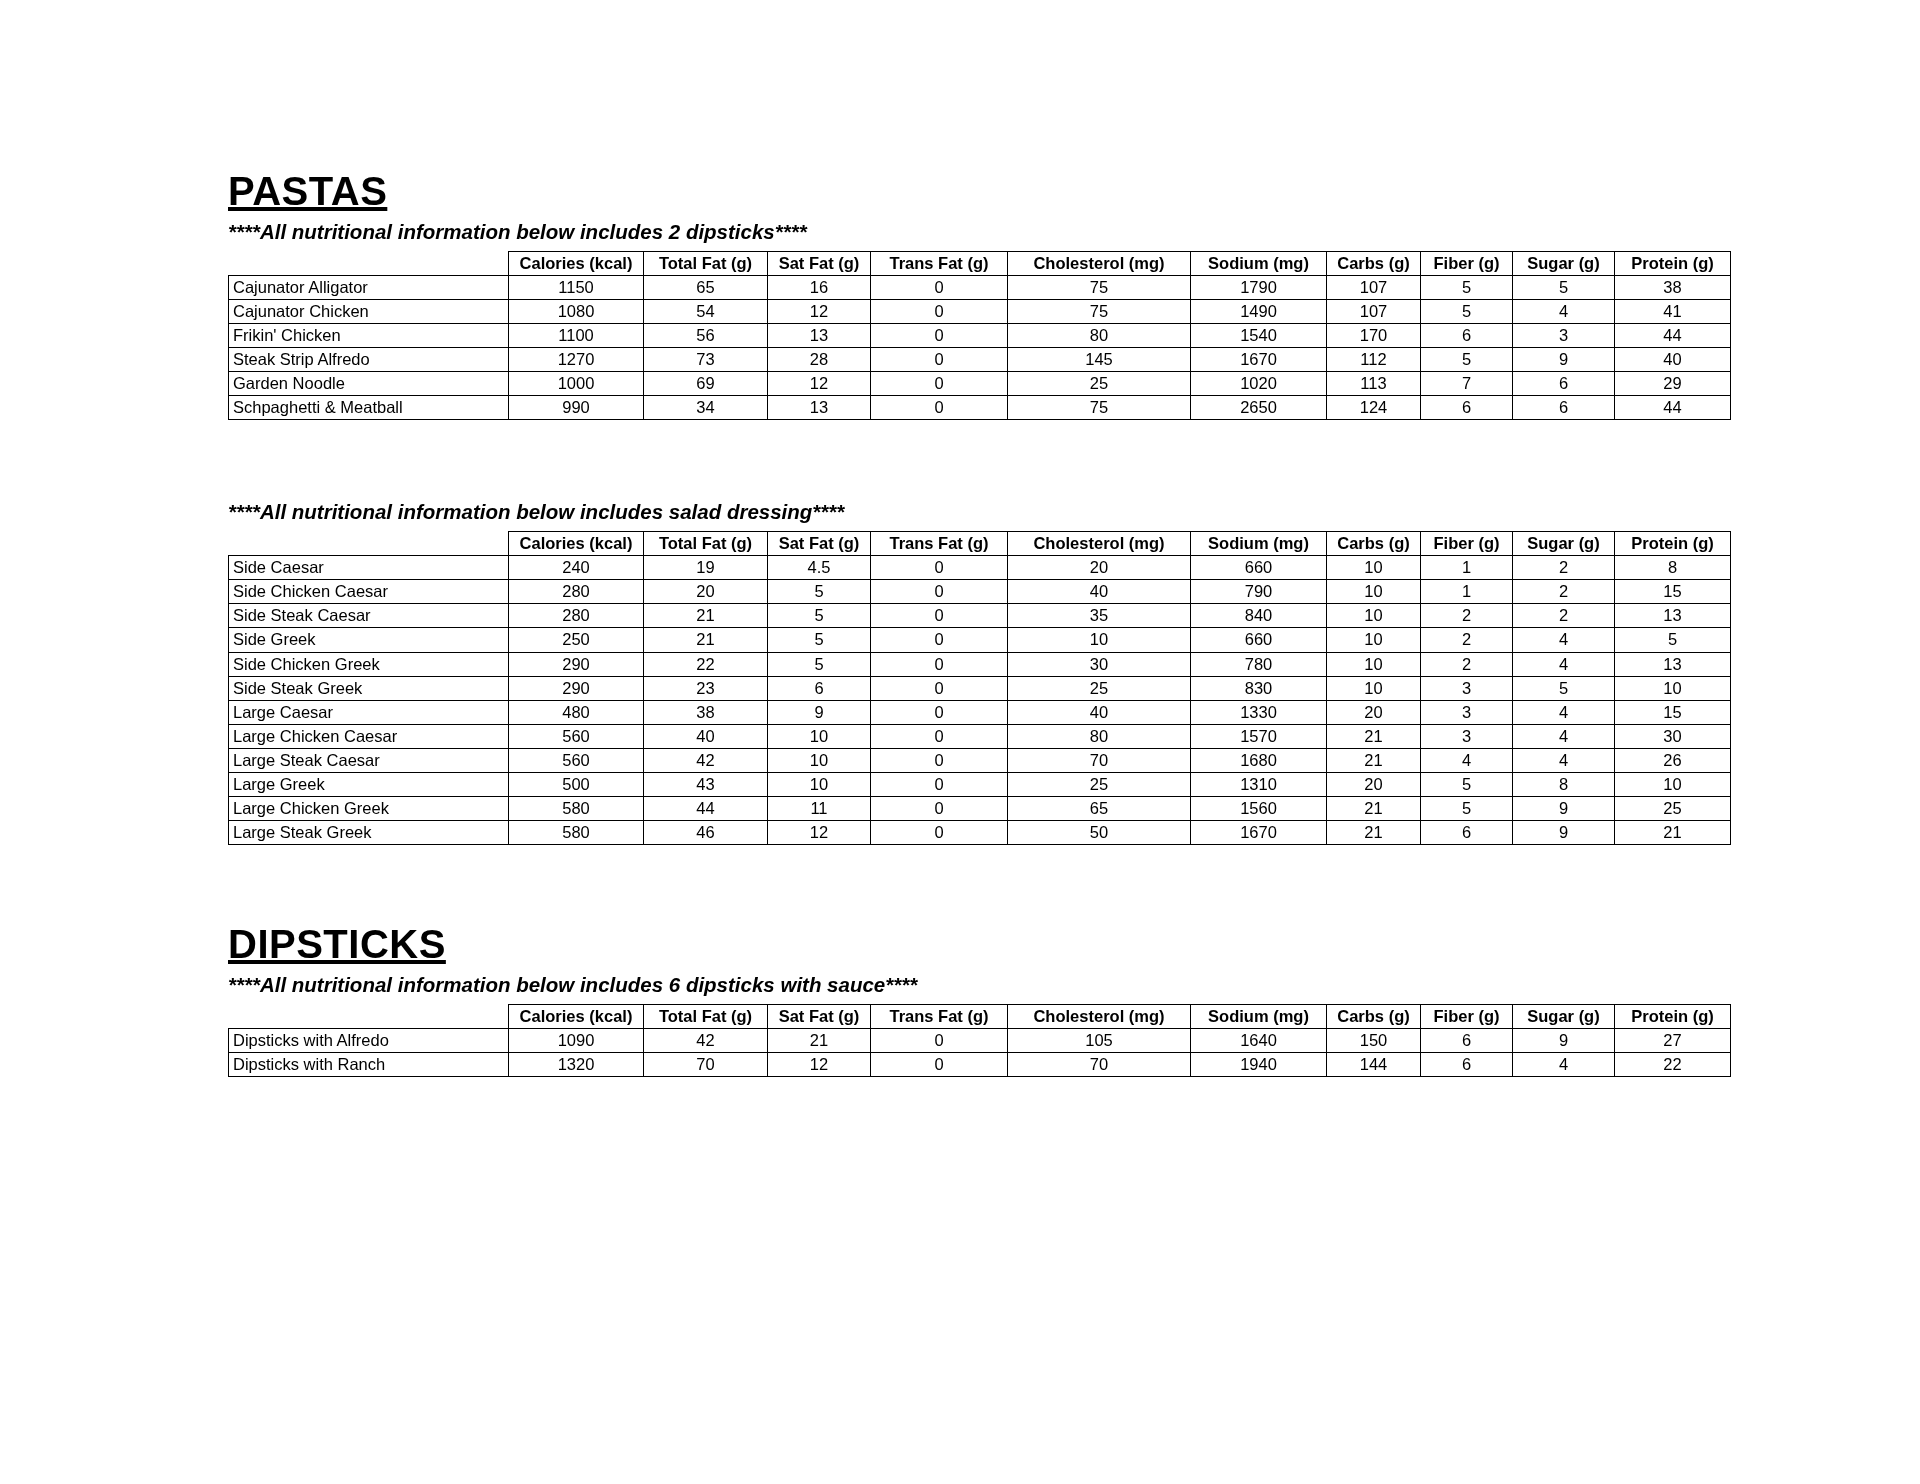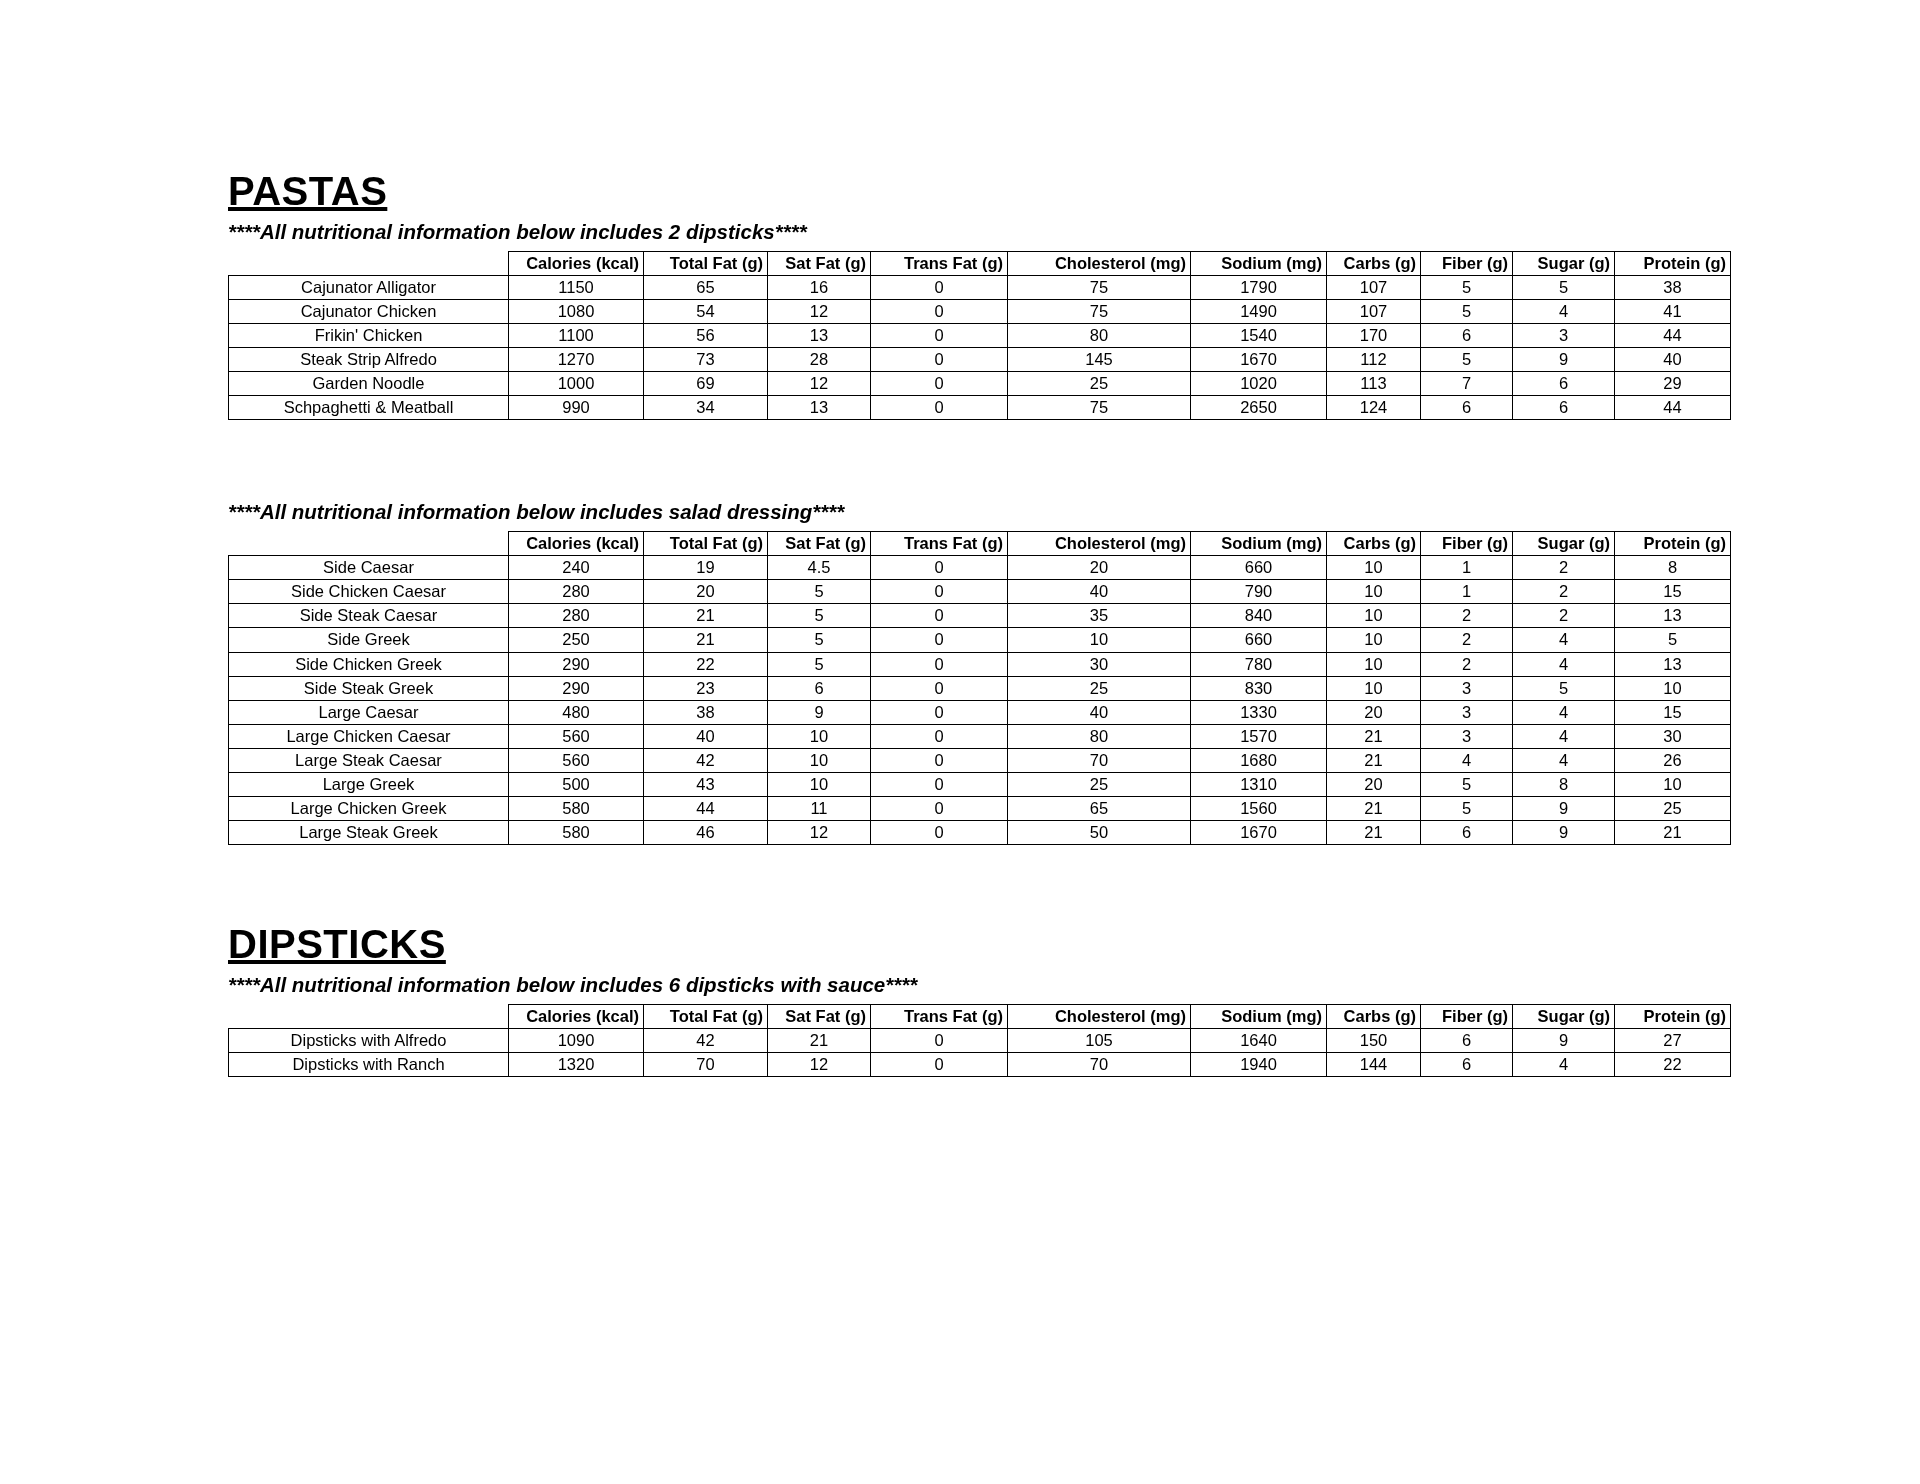--- a/index.html
+++ b/index.html
@@ -47,28 +47,28 @@
   table.nutri th,
   table.nutri td {
     border: 1.6px solid #000000;
     padding: 1px 4px;
     line-height: 1.28;
     height: 23px;
     box-sizing: border-box;
   }
   table.nutri thead th {
     font-weight: bold;
-    text-align: right;
+    text-align: center;
     white-space: nowrap;
   }
   table.nutri thead th.blank {
     border: none;
   }
   table.nutri td.item {
-    text-align: center;
+    text-align: left;
     white-space: nowrap;
   }
   table.nutri td.num {
     text-align: center;
   }
   
   col.c-item   { width: 280px; }
   col.c-cal    { width: 135px; }
   col.c-fat    { width: 124px; }
   col.c-sat    { width: 103px; }

